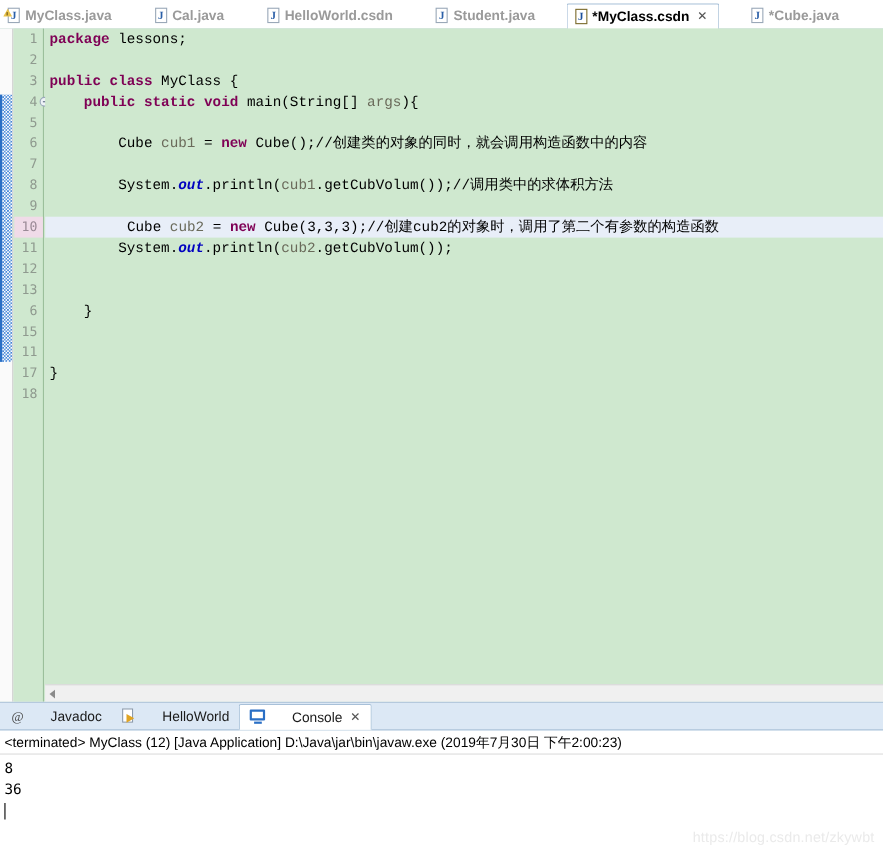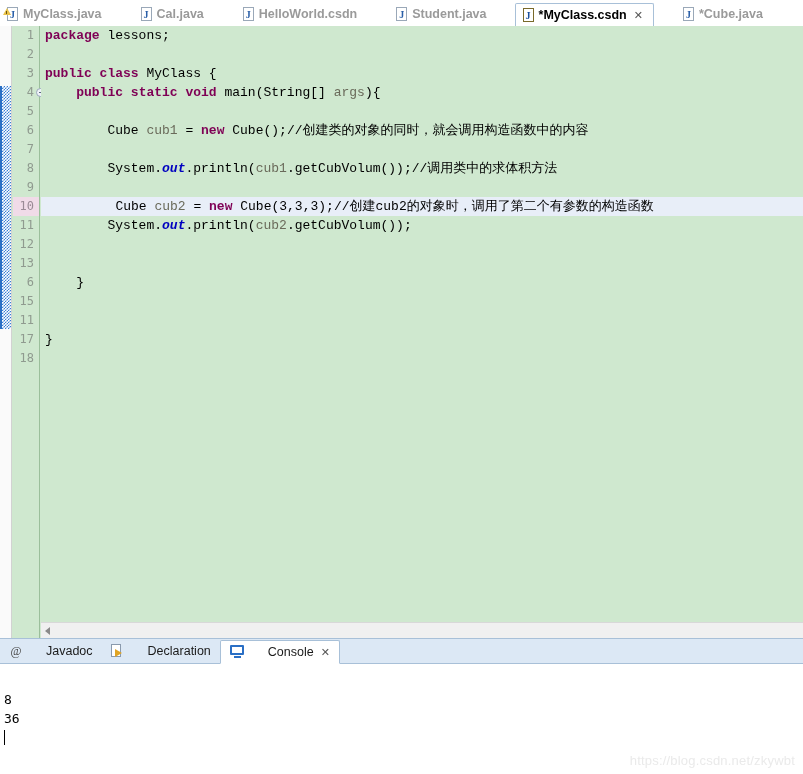--- a/index.html
+++ b/index.html
@@ -413,31 +413,32 @@
   <div id="panel-tabbar">
       <div class="ptab">
         <span class="ico-javadoc">@</span>
         <span class="ptab-label">Javadoc</span>
       </div>
       <div class="ptab">
         <span class="ico-decl">
           <span class="p"></span>
           <span class="a"></span>
         </span>
-        <span class="ptab-label">Declaration</span>
+        <span class="ptab-label">HelloWorld</span>
       </div>
       <div class="ptab active">
         <span class="ico-console">
           <span class="scr"></span>
           <span class="base"></span>
         </span>
         <span class="ptab-label">Console</span>
         <span class="tabclose">✕</span>
       </div>
     </div>
+  <div id="console-head">&lt;terminated&gt; MyClass (12) [Java Application] D:\Java\jar\bin\javaw.exe (2019年7月30日 下午2:00:23)</div>
   <div id="console-out">
       <div class="oline">8</div>
       <div class="oline">36</div>
       <div id="caret"></div>
     </div>
 </div>
 
 <div id="watermark">https://blog.csdn.net/zkywbt</div>
 
 </body></html>

